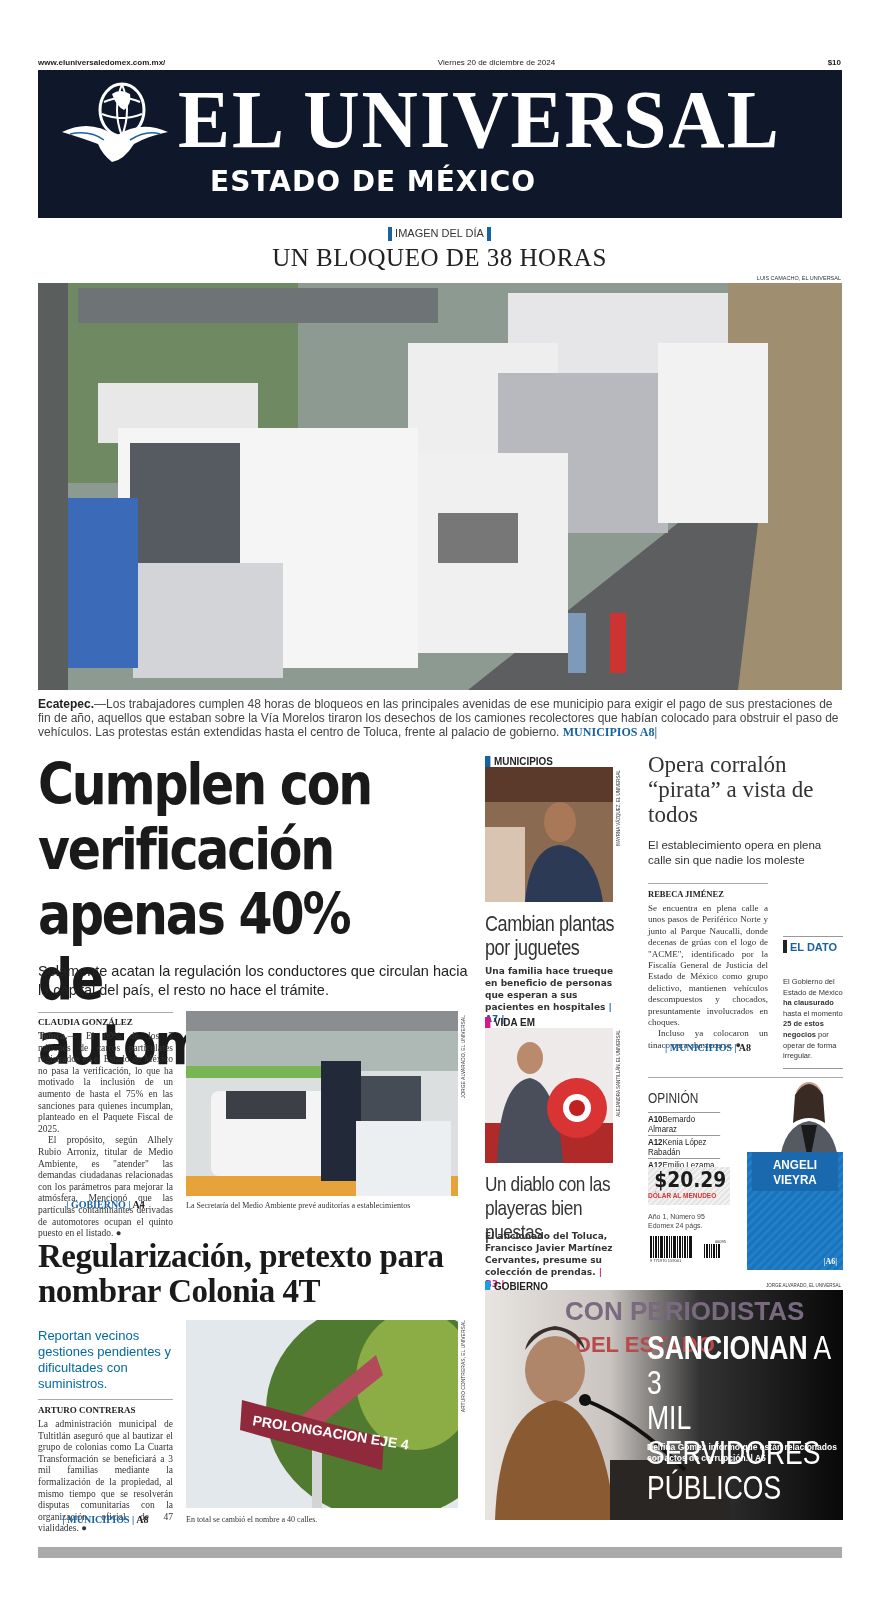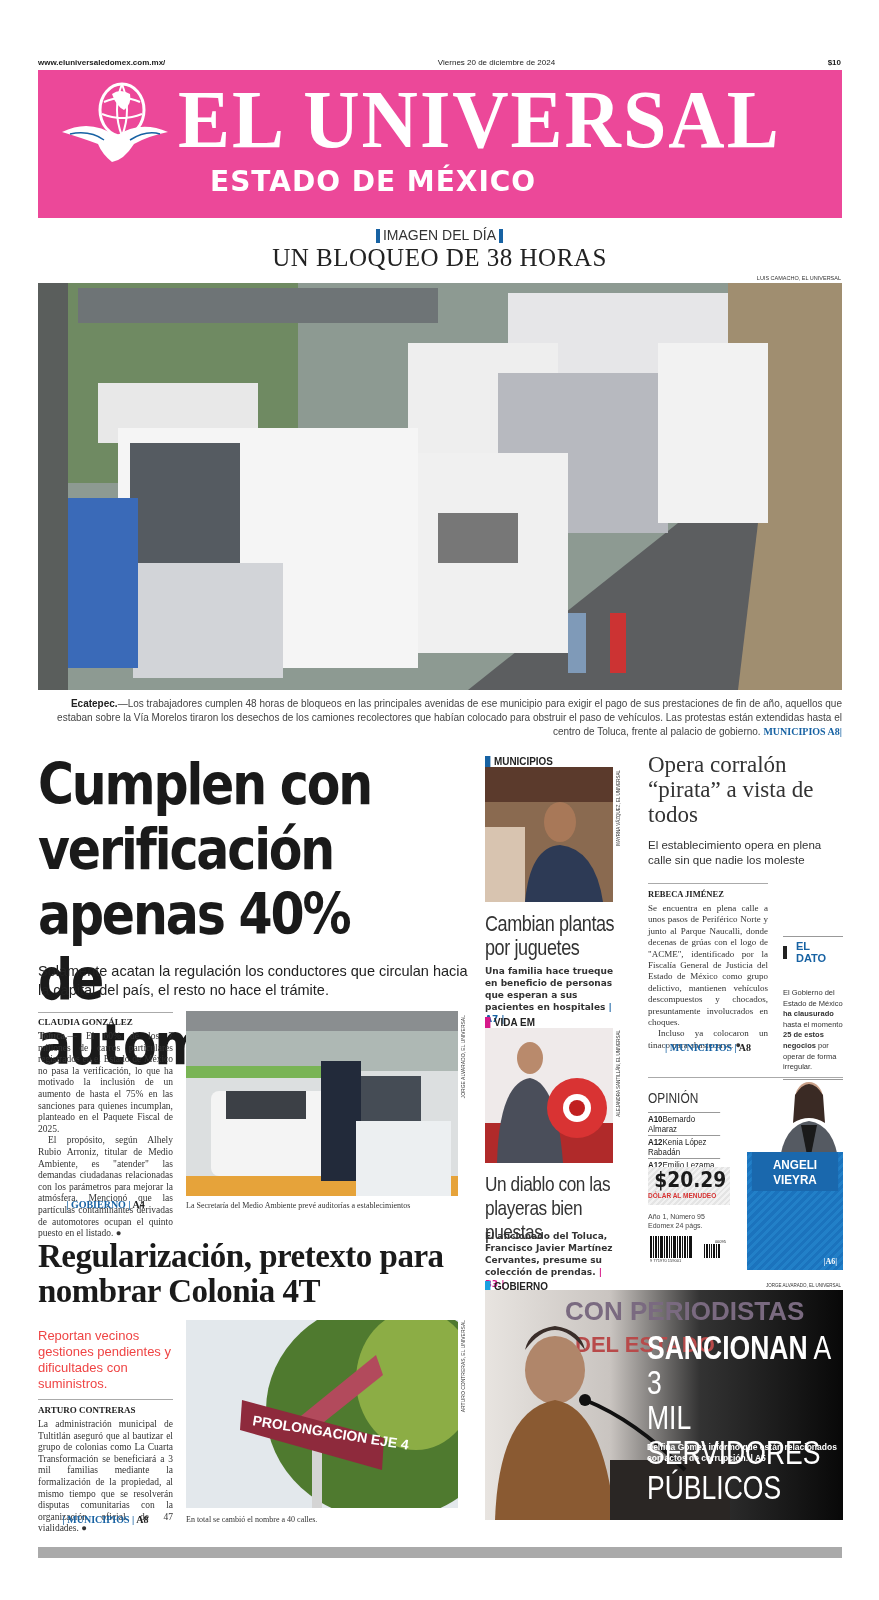--- a/index.html
+++ b/index.html
@@ -1,30 +1,30 @@
 <!DOCTYPE html>
 <html><head>
 <meta charset="utf-8">
 <style>
 *{box-sizing:border-box;margin:0;padding:0}
 body{width:879px;height:1600px;background:#fff;font-family:"Liberation Sans",sans-serif;color:#222;position:relative;overflow:hidden}
 .abs{position:absolute}
 .topline{top:58px;left:38px;right:38px;height:12px;font-size:8px;font-weight:bold;display:flex;justify-content:space-between}
 .topline .date{font-weight:normal;font-family:"Liberation Sans Narrow","Liberation Sans",sans-serif}
-.masthead{top:70px;left:38px;width:804px;height:148px;background:#ec4899}
+.masthead{top:70px;left:38px;width:804px;height:148px;background:#0f172a}
 .mast-title{position:absolute;left:140px;top:0;font-family:"Liberation Serif",serif;font-weight:bold;color:#fff;font-size:78px;letter-spacing:2px;line-height:100px;transform:scaleY(1.05)}
 .mast-sub{position:absolute;left:172px;top:86px;font-family:"DejaVu Sans",sans-serif;font-weight:bold;color:#fff;font-size:28px;line-height:52px;letter-spacing:1px}
 .logo{position:absolute;left:22px;top:10px;width:110px;height:85px}
-.kicker{top:227px;left:0;width:879px;text-align:center;font-size:14px;color:#333}
+.kicker{top:227px;left:0;width:879px;text-align:center;font-size:11px;color:#333}
 .kicker span.bar{display:inline-block;width:4px;height:14px;background:#1762a3;vertical-align:middle;margin:0 3px}
 .headline-top{top:244px;left:0;width:879px;text-align:center;font-family:"Liberation Serif",serif;font-size:25px;color:#222;letter-spacing:0.5px}
 .credit{font-size:5.5px;color:#333;text-transform:uppercase}
 .mainphoto{top:283px;left:38px;width:804px;height:407px;background:linear-gradient(180deg,#b9c0c2 0%,#9aa5a0 25%,#7d8b86 45%,#c8c9c9 60%,#8a8f94 80%,#6a6e70 100%);overflow:hidden}
 .photo-inner{position:absolute;inset:0}
-.caption{top:697px;left:38px;width:804px;text-align:right;font-size:10px;line-height:14px;color:#444;font-family:"Liberation Sans Narrow","Liberation Sans",sans-serif}
+.caption{top:697px;left:38px;width:804px;text-align:left;font-size:12px;line-height:14px;color:#444;font-family:"Liberation Sans Narrow","Liberation Sans",sans-serif}
 .caption b{color:#222}
 .caption .ref{color:#1762a3;font-weight:bold;font-family:"Liberation Serif",serif}
 .lead-h{top:752px;left:38px;width:430px;font-family:"Liberation Sans Narrow","DejaVu Sans",sans-serif;font-weight:bold;font-size:57px;line-height:65px;letter-spacing:-2.5px;color:#1a1a1a;transform:scaleX(0.86);transform-origin:left}
 .lead-dek{top:962px;left:38px;width:430px;font-size:14.5px;line-height:19px;color:#222}
 .rule{background:#aaa;height:1px}
 .byline{font-family:"Liberation Serif",serif;font-weight:bold;font-size:9px;color:#222;text-transform:uppercase}
 .body-text{font-family:"Liberation Serif",serif;font-size:9.5px;line-height:11.6px;color:#333;text-align:justify}
 .body-text p{text-indent:0}
 .body-text p+p{text-indent:10px}
 .secref{font-family:Liberation Serif, serif;font-weight:bold;font-size:10px;color:#1762a3;text-align:center}
@@ -122,21 +122,21 @@
     <rect x="40" y="80" width="80" height="28" fill="#3c4046"></rect>
     <rect x="135" y="50" width="40" height="120" fill="#222a3a"></rect>
     <rect x="175" y="65" width="60" height="45" fill="#454c55"></rect>
     <rect x="170" y="110" width="95" height="75" fill="#eceff1"></rect>
   </svg>
 </div>
 <div class="abs credit" style="top:1015px;left:460px;writing-mode:vertical-rl;transform:rotate(180deg);font-size:5px">JORGE ALVARADO, EL UNIVERSAL</div>
 <div class="abs photo-cap" style="top:1201px;left:186px">La Secretaría del Medio Ambiente prevé auditorías a establecimientos</div>
 
 <div class="abs serif-h" style="top:1239px;left:38px;width:440px;font-size:33px;line-height:35px;font-weight:bold;color:#1a1a1a;letter-spacing:-0.5px">Regularización, pretexto para nombrar Colonia 4T</div>
-<div class="abs" style="top:1328px;left:38px;width:135px;font-size:13px;line-height:16px;color:#ef4444">Reportan vecinos gestiones pendientes y dificultades con suministros.</div>
+<div class="abs" style="top:1328px;left:38px;width:135px;font-size:13px;line-height:16px;color:#0369a1">Reportan vecinos gestiones pendientes y dificultades con suministros.</div>
 <div class="abs rule" style="top:1399px;left:38px;width:135px"></div>
 <div class="abs byline" style="top:1405px;left:38px">ARTURO CONTRERAS</div>
 <div class="abs body-text" style="top:1419px;left:38px;width:135px">La administración municipal de Tultitlán aseguró que al bautizar el grupo de colonias como La Cuarta Transformación se beneficiará a 3 mil familias mediante la formalización de la propiedad, al mismo tiempo que se resolverán disputas comunitarias con la organización oficial de 47 vialidades. ●</div>
 <div class="abs secref" style="top:1514px;left:38px;width:135px">
   <span>| MUNICIPIOS |</span> <span class="pg">A8</span>
 </div>
 <div class="abs" style="top:1320px;left:186px;width:272px;height:188px;overflow:hidden;background:#dde4ea">
   <svg viewBox="0 0 272 188" width="272" height="188" preserveAspectRatio="none">
     <rect x="0" y="0" width="272" height="188" fill="#e3e8ec"></rect>
     <ellipse cx="200" cy="90" rx="120" ry="110" fill="#4f7a2f"></ellipse>
@@ -196,21 +196,21 @@
 <div class="abs byline" style="top:889px;left:648px;font-size:8.5px">REBECA JIMÉNEZ</div>
 <div class="abs body-text" style="top:903px;left:648px;width:120px;font-size:9px;line-height:11.4px">
   <p>Se encuentra en plena calle a unos pasos de Periférico Norte y junto al Parque Naucalli, donde decenas de grúas con el logo de "ACME", identificado por la Fiscalía General de Justicia del Estado de México como grupo delictivo, mantienen vehículos descompuestos y chocados, presuntamente involucrados en choques.</p>
   <p>Incluso ya colocaron un tinaco para abastecerse. ●</p>
 </div>
 <div class="abs secref" style="top:1042px;left:648px;width:120px">
   <span>| MUNICIPIOS |</span> <span class="pg">A8</span>
 </div>
 
 <div class="abs" style="top:936px;left:783px;width:60px;border-top:1px solid #999">
-  <div style="display:flex;align-items:center;gap:9px;margin-top:3px">
+  <div style="display:flex;align-items:center;gap:3px;margin-top:3px">
     <span style="display:inline-block;width:4px;height:13px;background:#222"></span>
     <span style="font-family:'Liberation Sans Narrow','Liberation Sans',sans-serif;font-weight:bold;font-size:11px;color:#1762a3">EL DATO</span>
   </div>
   <div style="font-size:7.5px;line-height:10.6px;color:#333;margin-top:24px">
     <span>El Gobierno del Estado de México </span><b>ha clausurado</b><span> hasta el momento </span><b>25 de estos negocios</b><span> por operar de forma irregular.</span>
   </div>
   <div style="border-top:1px solid #999;margin-top:6px"></div>
 </div>
 
 <div class="abs rule" style="top:1077px;left:648px;width:195px"></div>

